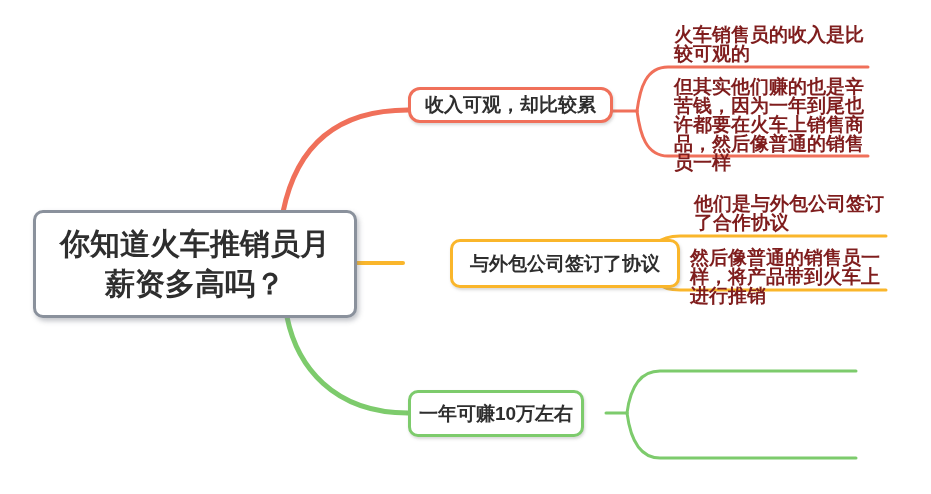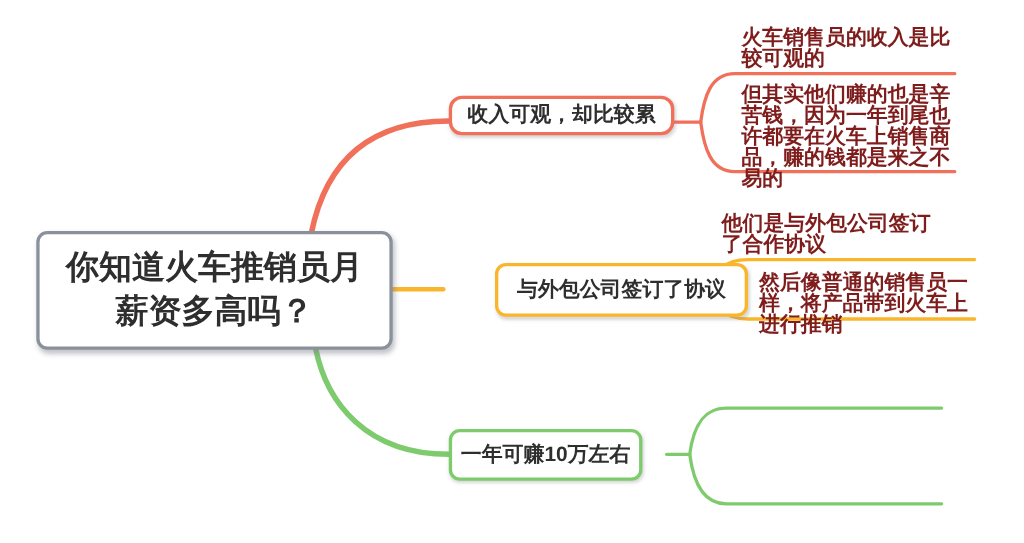--- a/index.html
+++ b/index.html
@@ -51,21 +51,21 @@
     position: absolute;
     font-size: 19px;
     line-height: 19px;
     font-weight: 700;
     color: #7f1d1d;
     text-align: left;
     line-break: strict;
   }
   .leaf.r1 { left: 674px; top: 25px;  width: 200px; }
   .leaf.r2 { left: 674px; top: 77px;  width: 200px; }
-  .leaf.y1 { left: 656px; top: 194px; width: 200px; }
+  .leaf.y1 { left: 694px; top: 194px; width: 200px; }
   .leaf.y2 { left: 690px; top: 248px; width: 205px; }
   .leaf.g1 { left: 657px; top: 329px; width: 190px; }
   .leaf.g2 { left: 657px; top: 378px; width: 200px; }
 </style>
 </head>
 <body>
 
 <div class="canvas">
 
   <svg class="connector-layer" width="931" height="494" viewBox="0 0 931 494">
@@ -91,19 +91,19 @@
 
   <div class="node root" style="border-color: rgb(138, 145, 156);">你知道火车推销员月薪资多高吗？</div>
 
   <div class="node branch b0" style="border-color: rgb(240, 112, 90);">收入可观，却比较累</div>
 
   <div class="node branch b1" style="border-color: rgb(250, 182, 43); margin-left: 47px;">与外包公司签订了协议</div>
 
   <div class="node branch b2" style="border-color: rgb(125, 203, 108);">一年可赚10万左右</div>
 
   <div class="leaf r1">火车销售员的收入是比较可观的</div>
-  <div class="leaf r2">但其实他们赚的也是辛苦钱，因为一年到尾也许都要在火车上销售商品，赚的钱都是来之不易的</div>
+  <div class="leaf r2">但其实他们赚的也是辛苦钱，因为一年到尾也许都要在火车上销售商品，然后像普通的销售员一样</div>
 
   <div class="leaf y1">他们是与外包公司签订了合作协议</div>
   <div class="leaf y2">然后像普通的销售员一样，将产品带到火车上进行推销</div>
 
 
 </div>
 
 </body></html>

